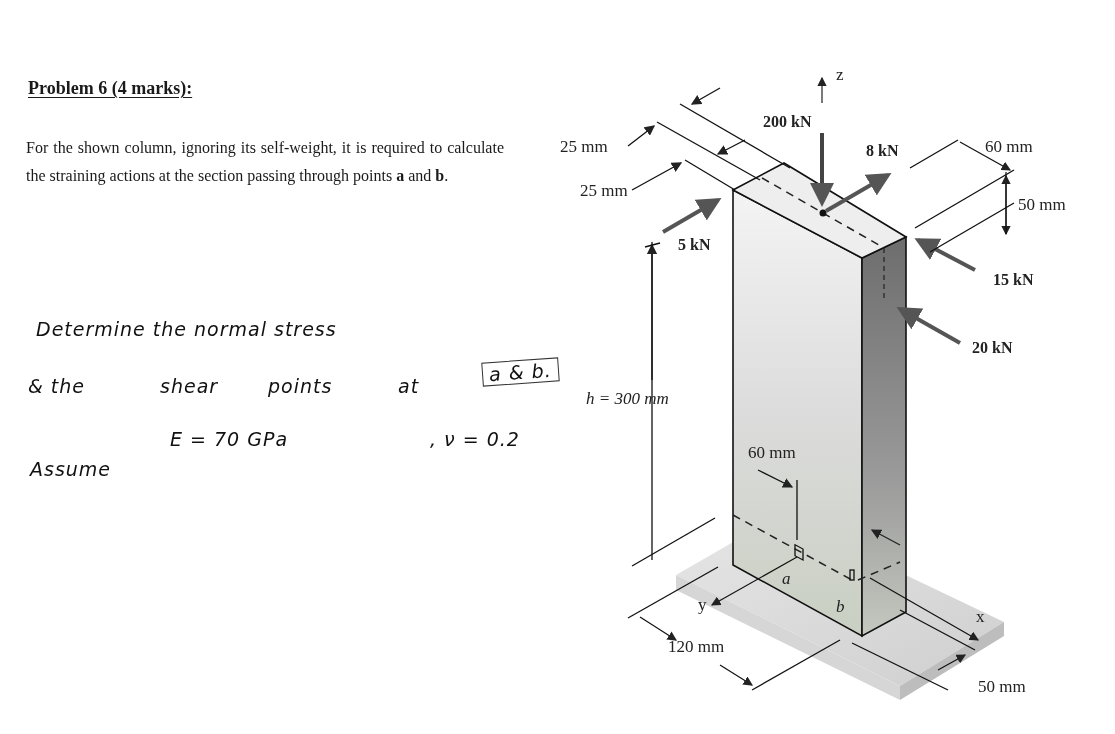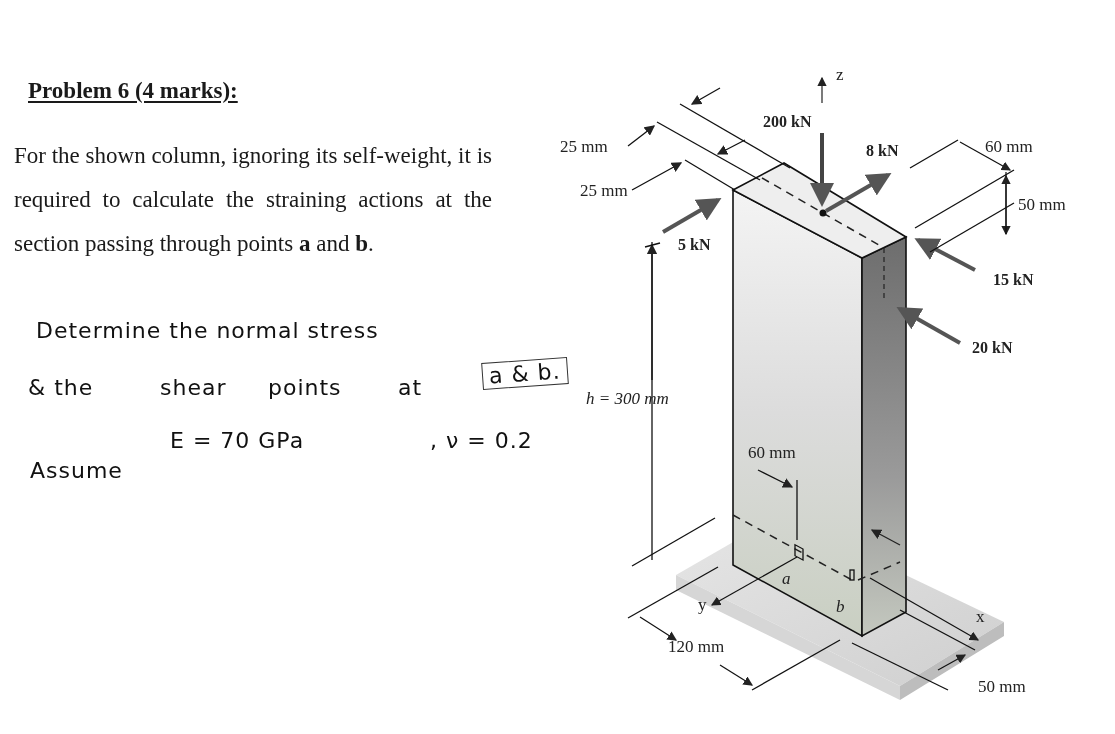--- a/index.html
+++ b/index.html
@@ -4,32 +4,33 @@
 <style>
   html, body { margin: 0; padding: 0; }
   body {
     width: 1115px; height: 734px; position: relative; overflow: hidden;
     background: #ffffff;
     font-family: "Liberation Serif", "DejaVu Serif", serif;
     color: #1a1a1a;
   }
   .title {
     position: absolute; left: 28px; top: 78px;
-    font-size: 23px; font-weight: bold; text-decoration: underline;
+    font-size: 18px; font-weight: bold; text-decoration: underline;
     text-underline-offset: 3px;
   }
   .para {
-    position: absolute; left: 14px; top: 134px; width: 478px;
-    font-size: 23px; line-height: 44px; text-align: justify;
+    position: absolute; left: 26px; top: 134px; width: 478px;
+    font-size: 16px; line-height: 28px; text-align: justify;
   }
   .para .bold { font-weight: bold; }
   .hand {
     position: absolute;
     font-family: "DejaVu Sans", sans-serif;
-    font-size: 22px;
+    font-style: italic;
+    font-size: 19px;
     color: #111;
     letter-spacing: 1px;
     white-space: nowrap;
   }
   .boxed { border: 1.5px solid #333; padding: 0 6px; transform: rotate(-4deg); display:inline-block; }
   svg.fig { position: absolute; left: 0; top: 0; }
   .lbl { font-family: "Liberation Serif", serif; font-size: 17px; fill: #222; }
   .lblb { font-family: "Liberation Serif", serif; font-size: 16px; font-weight: bold; fill: #222; }
 </style>
 </head>

